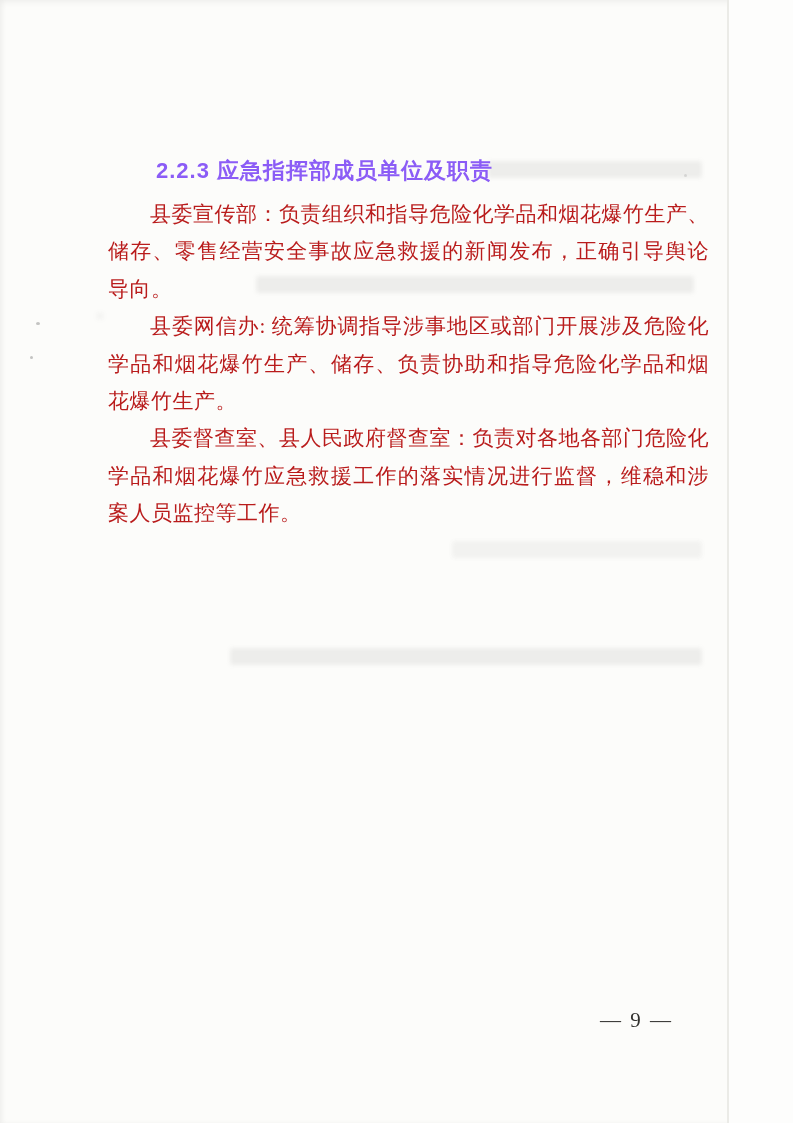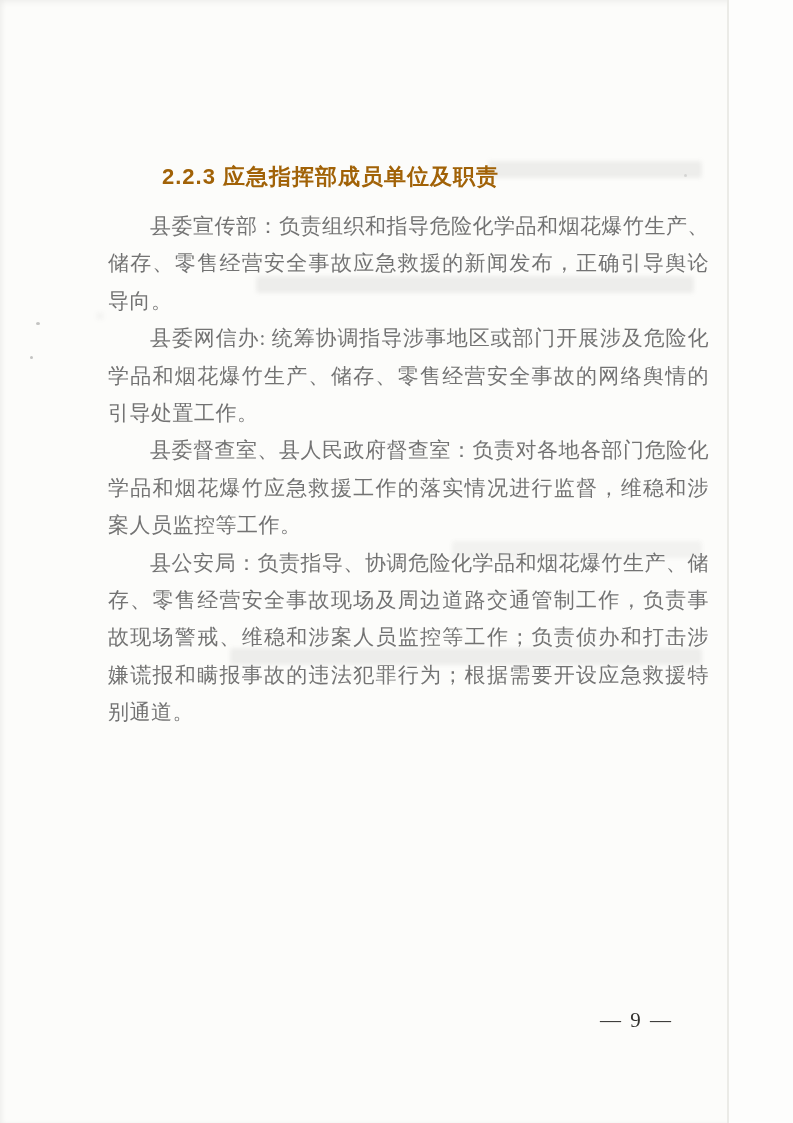--- a/index.html
+++ b/index.html
@@ -32,36 +32,36 @@
     height: 1123px;
     background: #fdfdfc;
   }
   .content {
     position: absolute;
     left: 108px;
     top: 146px;
     width: 601px;
   }
   .heading {
-    margin: 12px;
+    margin: 6px;
     font-family: "Liberation Sans", "DejaVu Sans", sans-serif;
     font-size: 22px;
     font-weight: 700;
-    color: #a16207;
+    color: #8b5cf6;
     line-height: 38px;
     text-indent: 42px;
     letter-spacing: 1px;
     white-space: nowrap;
   }
   .body-text p {
     margin: 0;
     font-family: "Liberation Serif", "DejaVu Serif", serif;
     font-size: 21px;
     line-height: 37.4px;
-    color: #737373;
+    color: #b91c1c;
     text-indent: 42px;
     text-align: justify;
     text-justify: inter-character;
     letter-spacing: 0.5px;
   }
   .page-number {
     position: absolute;
     top: 1008px;
     right: 120px;
     font-family: "Liberation Serif", "DejaVu Serif", serif;
@@ -111,21 +111,20 @@
   <div class="ghost g5"></div>
   <div class="speckle s1"></div>
   <div class="speckle s2"></div>
   <div class="speckle s3"></div>
 
   <div class="content">
     <h2 class="heading">2.2.3 应急指挥部成员单位及职责</h2>
 
     <div class="body-text">
       <p>县委宣传部：负责组织和指导危险化学品和烟花爆竹生产、储存、零售经营安全事故应急救援的新闻发布，正确引导舆论导向。</p>
-      <p>县委网信办: 统筹协调指导涉事地区或部门开展涉及危险化学品和烟花爆竹生产、储存、零售经营安全事故的网络舆情的引导处置工作。</p>
+      <p>县委网信办: 统筹协调指导涉事地区或部门开展涉及危险化学品和烟花爆竹生产、储存、负责协助和指导危险化学品和烟花爆竹生产。</p>
       <p>县委督查室、县人民政府督查室：负责对各地各部门危险化学品和烟花爆竹应急救援工作的落实情况进行监督，维稳和涉案人员监控等工作。</p>
-      <p>县公安局：负责指导、协调危险化学品和烟花爆竹生产、储存、零售经营安全事故现场及周边道路交通管制工作，负责事故现场警戒、维稳和涉案人员监控等工作；负责侦办和打击涉嫌谎报和瞒报事故的违法犯罪行为；根据需要开设应急救援特别通道。</p>
     </div>
   </div>
 
   <div class="page-number">— 9 —</div>
 
 </div>
 
 </body></html>

